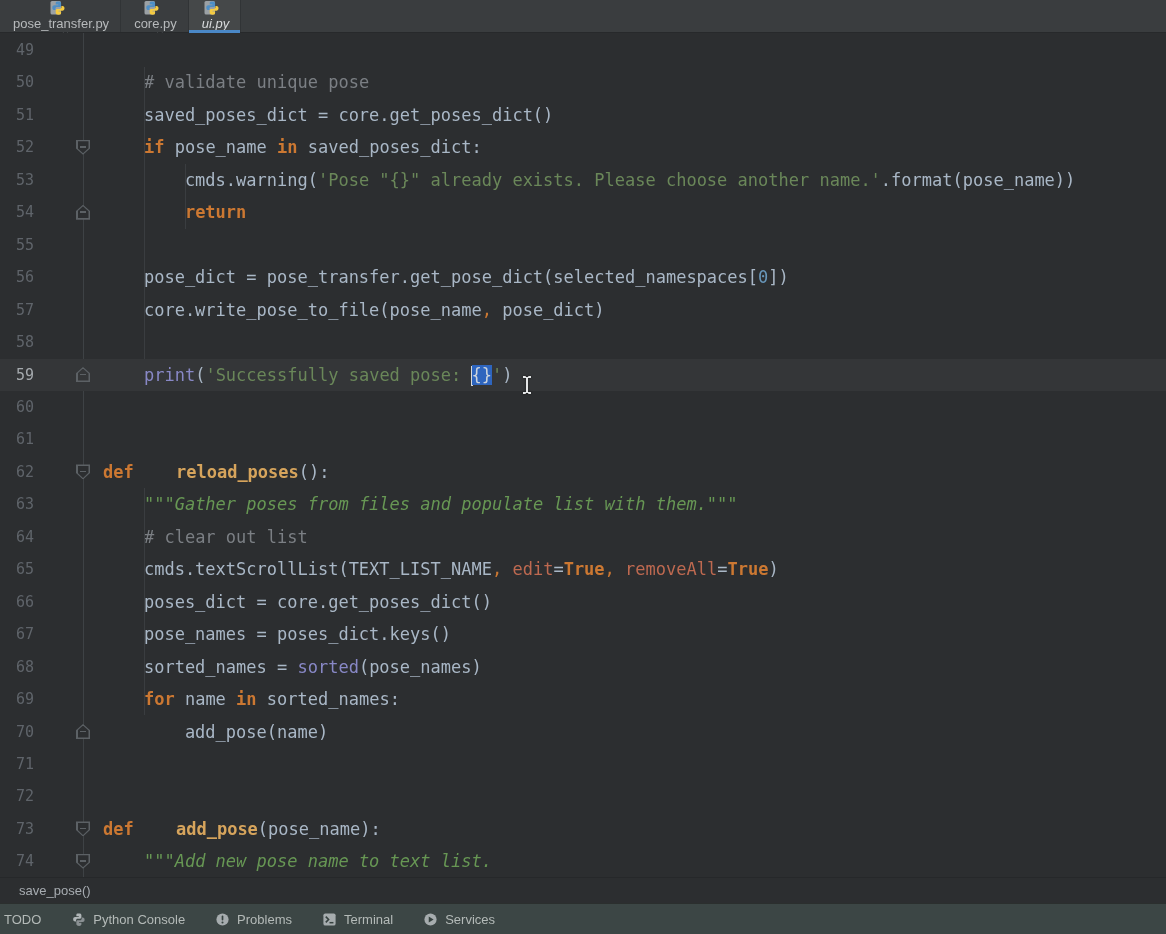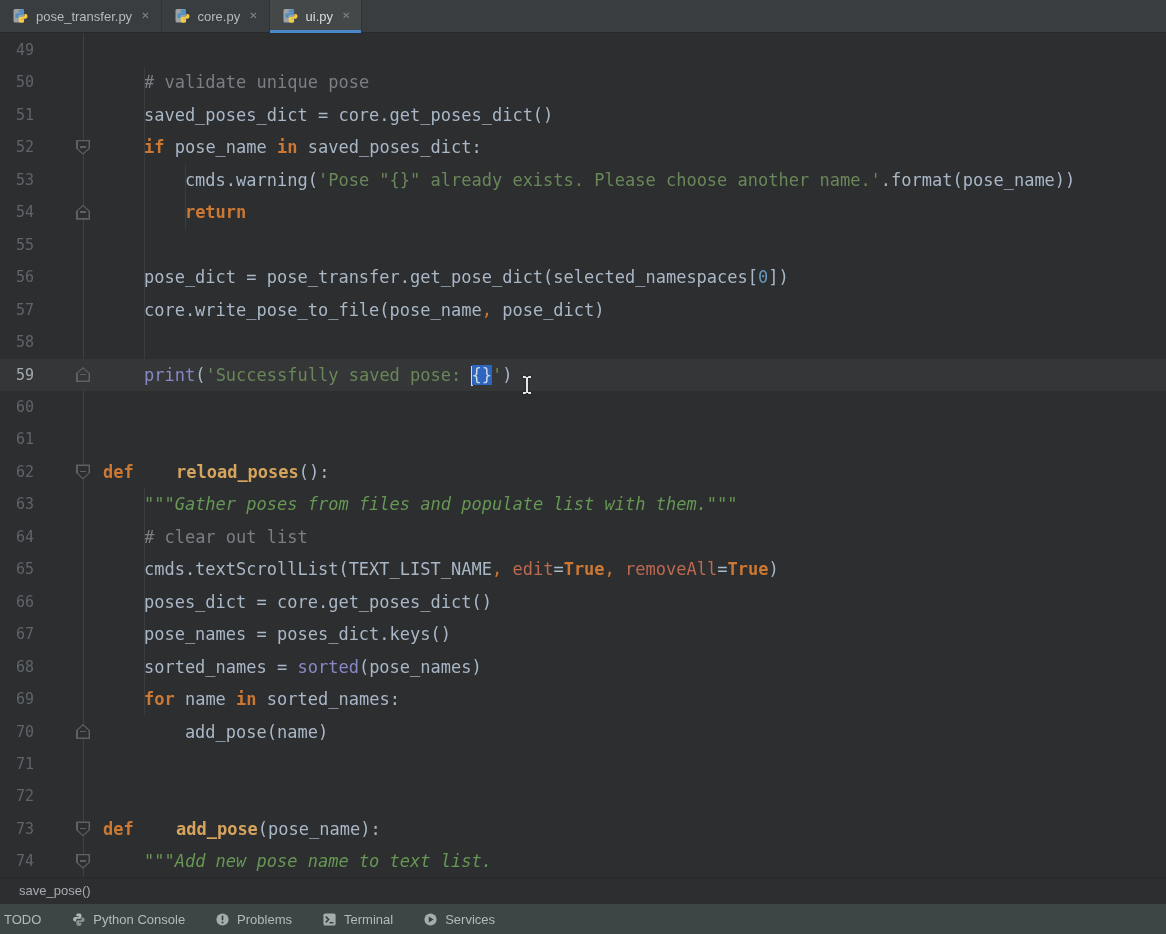--- a/index.html
+++ b/index.html
@@ -7,24 +7,24 @@
     --statusbg:#3C4645; --tabbg:#3A3D3F; --tabactive:#454849;
   }
   *{box-sizing:border-box;margin:0;padding:0;}
   html,body{width:1166px;height:934px;overflow:hidden;}
   body{background:var(--bg);font-family:"Liberation Sans",sans-serif;position:relative;}
 
   
   #tabbar{position:absolute;left:0;top:0;width:100%;height:33px;background:var(--tabbg);
     border-bottom:1px solid #27292B;display:flex;align-items:stretch;}
   .tab{display:flex;align-items:center;padding:0 11px 0 13px;border-right:1px solid #313436;
-    color:#B7BABC;font-size:13px;cursor:default;position:relative;}
+    color:#B7BABC;font-size:13px;cursor:default;position:relative;flex-direction:column;}
   .tab .ticon{margin-right:7px;display:flex;}
   .tab .close{margin-left:9px;font-size:10px;color:#83888B;line-height:1;}
-  .tab.active{background:var(--tabactive);color:#D9DBDD;}
+  .tab.active{background:var(--tabactive);color:#D9DBDD;font-style:italic;}
   .tab.active::after{content:"";position:absolute;left:0;right:0;bottom:-1px;height:3px;background:var(--accent);}
 
   
   #editor{position:absolute;left:0;top:33px;right:0;height:844px;overflow:hidden;background:var(--bg);padding-top:1px;}
   #foldline{position:absolute;left:83px;top:0;bottom:0;width:1px;background:#3E4245;}
   .guide{position:absolute;width:1px;background:#3A3D40;}
   .row{height:32.46px;display:flex;position:relative;}
   .row.current{background:var(--band);}
   .gutter{flex:0 0 100px;position:relative;}
   .lnum{display:block;width:34px;text-align:right;font-family:"DejaVu Sans Mono",monospace;

